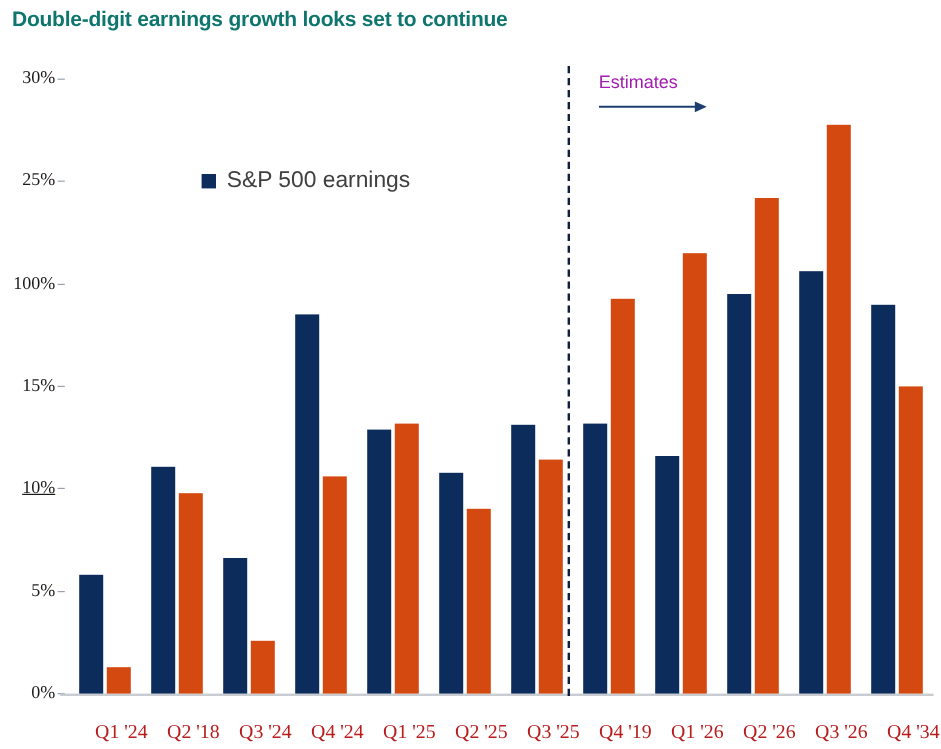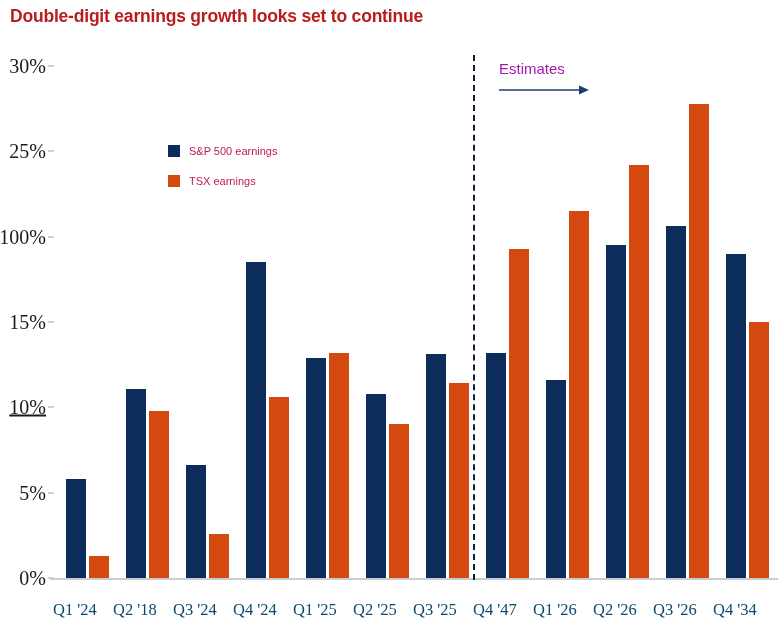--- a/index.html
+++ b/index.html
@@ -17,37 +17,37 @@
     background: #ffffff;
   }
 
   
   .chart-title {
     position: absolute;
     left: 10px;
     top: 6px;
     font-size: 17.5px;
     font-weight: bold;
-    color: #b91c1c;
+    color: #0f766e;
     letter-spacing: -0.2px;
     white-space: nowrap;
   }
 
   .axis-labels {
     position: absolute;
     left: 0; top: 56px;
     width: 52px;
     height: 524px;
   }
   .ytick {
     position: absolute;
     right: 6px;
     transform: translateY(-50%);
     font-family: "Liberation Serif", serif;
-    font-size: 20px;
+    font-size: 15px;
     color: #1a1a1a;
     white-space: nowrap;
   }
   .ytick-mark {
     position: absolute;
     left: 48px;
     width: 6px;
     height: 1px;
     background: #9aa3ad;
     transform: translateY(-50%);
@@ -80,24 +80,24 @@
     width: 20px;
   }
   .bar.sp  { left: 8px;  background: #0c2c5c; }
   .bar.tsx { left: 31px; background: #d4490f; }
 
   
   .xtick {
     position: absolute;
     bottom: 4px;
     width: 70px;
-    text-align: left;
+    text-align: right;
     font-family: "Liberation Serif", serif;
     font-size: 16.5px;
-    color: #0c4a6e;
+    color: #b91c1c;
     white-space: nowrap;
   }
 
   
   .divider {
     position: absolute;
     top: 55px;
     width: 0;
     height: 525px;
     border-left: 2.4px dashed #0f1f3d;
@@ -124,22 +124,22 @@
     align-items: center;
     height: 30px;
   }
   .legend-swatch {
     width: 12px;
     height: 12px;
     margin-right: 9px;
     flex: none;
   }
   .legend-text {
-    font-size: 11px;
-    color: #be185d;
+    font-size: 19px;
+    color: #404040;
     white-space: nowrap;
   }
 </style>
 </head>
 <body>
 
 <div id="root">
 
   <div class="chart-title">Double-digit earnings growth looks set to continue</div>
 
@@ -194,21 +194,21 @@
       <div class="xtick" style="left: 353px;">Q2 '25</div>
       <div class="group" style="left: 418px;">
         <div class="bar sp" title="Q3 '25 — S&amp;P 500 earnings: 13.1%" style="height: 223.573px; background: rgb(12, 44, 92);"></div>
         <div class="bar tsx" title="Q3 '25 — TSX earnings: 11.4%" style="height: 194.56px; background: rgb(212, 73, 15);"></div>
       </div>
       <div class="xtick" style="left: 413px;">Q3 '25</div>
       <div class="group" style="left: 478px;">
         <div class="bar sp" title="Q4 '25 — S&amp;P 500 earnings: 13.2%" style="height: 225.28px; background: rgb(12, 44, 92);"></div>
         <div class="bar tsx" title="Q4 '25 — TSX earnings: 19.3%" style="height: 329.387px; background: rgb(212, 73, 15);"></div>
       </div>
-      <div class="xtick" style="left: 473px;">Q4 '47</div>
+      <div class="xtick" style="left: 473px;">Q4 '19</div>
       <div class="group" style="left: 538px;">
         <div class="bar sp" title="Q1 '26 — S&amp;P 500 earnings: 11.6%" style="height: 197.973px; background: rgb(12, 44, 92);"></div>
         <div class="bar tsx" title="Q1 '26 — TSX earnings: 21.5%" style="height: 366.933px; background: rgb(212, 73, 15);"></div>
       </div>
       <div class="xtick" style="left: 533px;">Q1 '26</div>
       <div class="group" style="left: 598px;">
         <div class="bar sp" title="Q2 '26 — S&amp;P 500 earnings: 19.5%" style="height: 332.8px; background: rgb(12, 44, 92);"></div>
         <div class="bar tsx" title="Q2 '26 — TSX earnings: 24.2%" style="height: 413.013px; background: rgb(212, 73, 15);"></div>
       </div>
       <div class="xtick" style="left: 593px;">Q2 '26</div>
@@ -228,19 +228,15 @@
           <line x1="0" y1="6" x2="82" y2="6" stroke="#1d3f70" stroke-width="1.6"></line>
           <path d="M80 1.5 L90 6 L80 10.5 Z" fill="#1d3f70"></path>
         </svg></div>
     </div>
 
   <div class="legend">
     <div class="legend-row">
       <span class="legend-swatch" style="background: rgb(12, 44, 92);"></span>
       <span class="legend-text">S&amp;P 500 earnings</span>
     </div>
-    <div class="legend-row">
-      <span class="legend-swatch" style="background: rgb(212, 73, 15);"></span>
-      <span class="legend-text">TSX earnings</span>
-    </div>
   </div>
 
 </div>
 
 </body></html>

